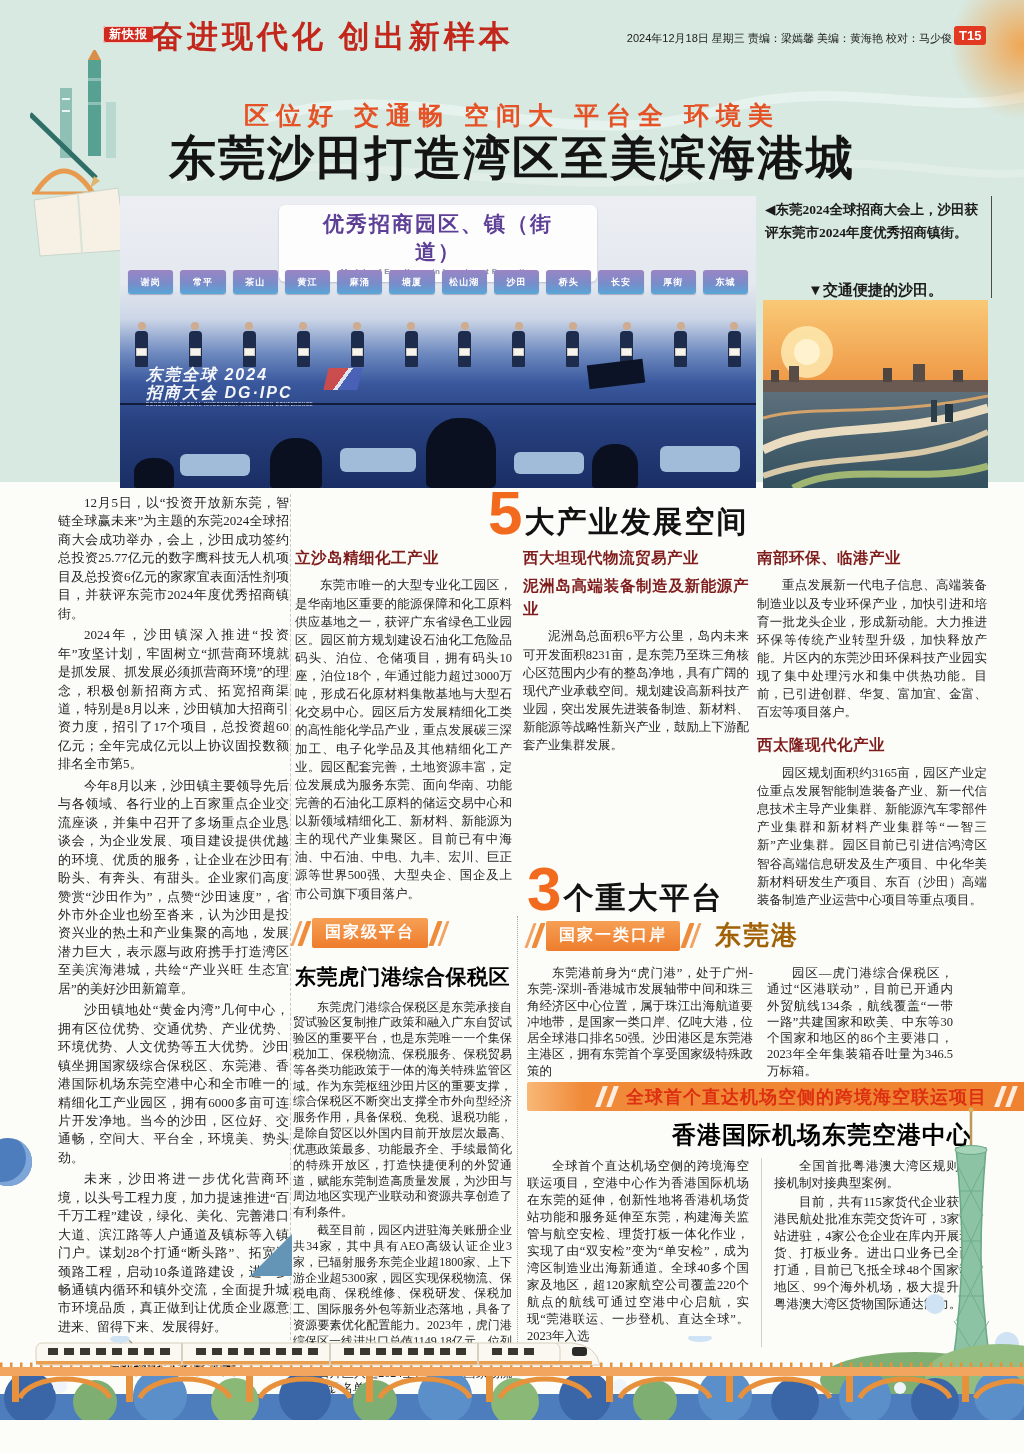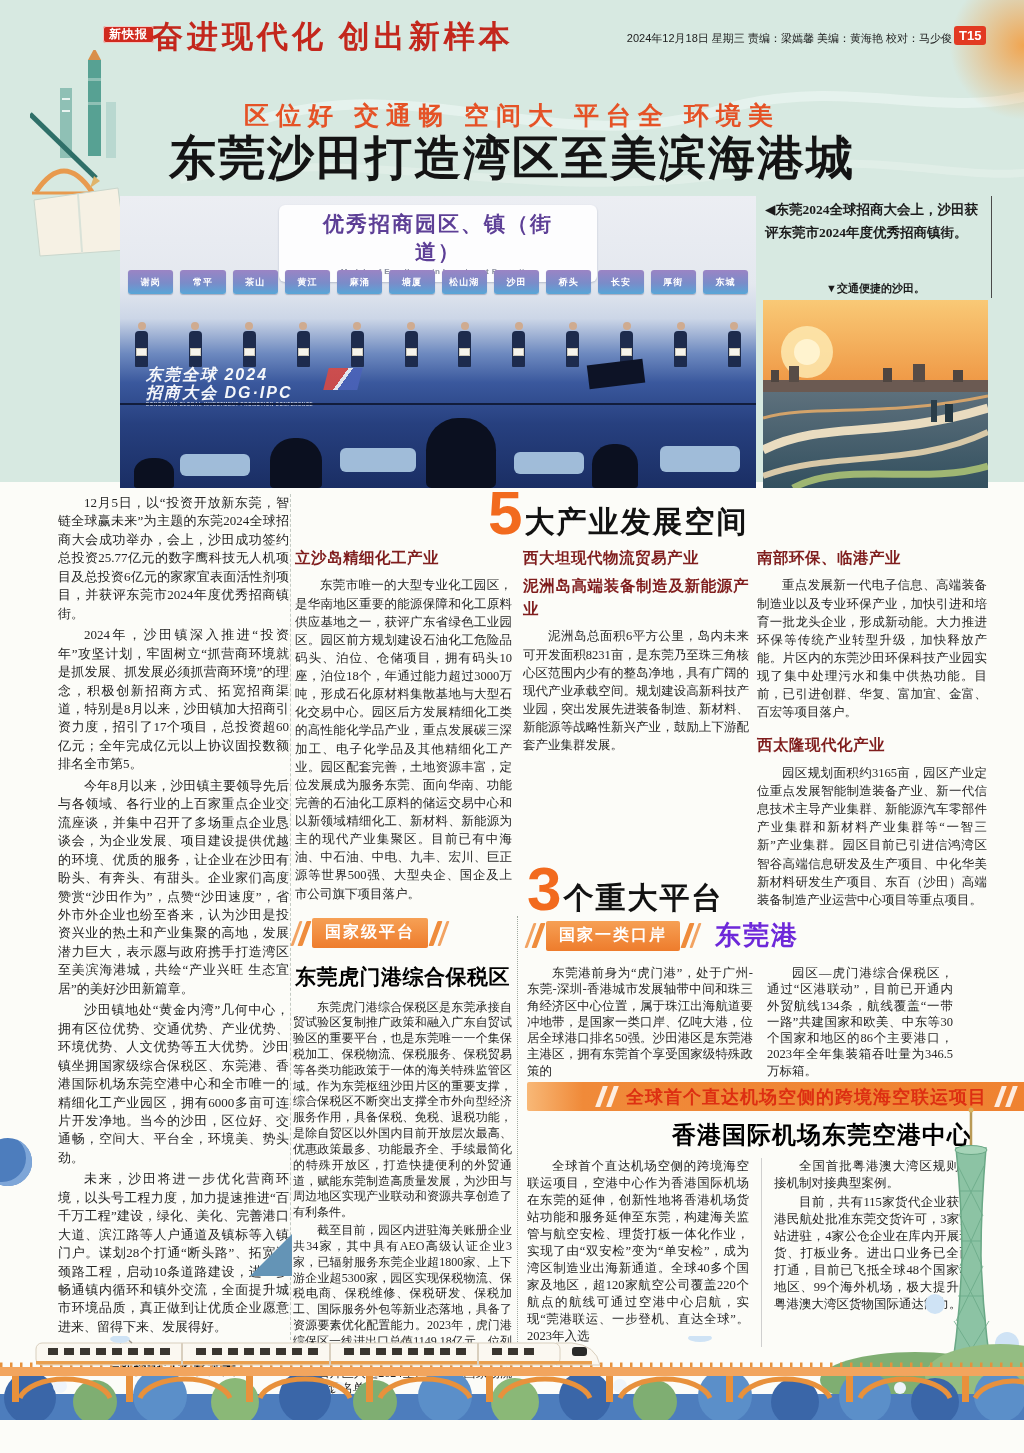--- a/index.html
+++ b/index.html
@@ -66,21 +66,21 @@
     background:linear-gradient(115deg,#d94a44 0 45%,#f2f3f6 45% 55%,#4a62b8 55% 100%);
     transform:skewX(-14deg); opacity:.9; }
   .sil { position:absolute; background:#0b1020; border-radius:46% 46% 8% 8%; }
   .chair { position:absolute; background:#aecbe4; border-radius:6px; opacity:.9; }
   .spotbox { position:absolute; left:468px; top:166px; width:56px; height:24px; background:#0d1326; transform:rotate(-7deg); }
 
   
   .caption1 { position:absolute; left:765px; top:199px; width:224px; font-size:13.5px;
     line-height:1.7; color:#1b1b1b; font-weight:600; }
   .caption2 { position:absolute; left:763px; top:281px; width:225px; text-align:center;
-    font-size:11px; color:#1b1b1b; font-weight:600; }
+    font-size:15px; color:#1b1b1b; font-weight:600; }
   .caption-rule { position:absolute; left:991px; top:196px; width:1px; height:102px; background:#4a4a4a; }
   .side-photo { position:absolute; left:763px; top:300px; width:225px; height:188px; overflow:hidden; }
 
   
   .lead { position:absolute; left:58px; top:494px; width:231px; font-size:13px;
     line-height:1.42; text-align:justify; color:#242424; }
   .lead p { margin:0 0 3px; text-indent:2em; }
   .byline { margin-top:24px; text-align:center; font-weight:bold; font-size:14px; color:#111;
     font-family:"Liberation Sans",sans-serif; }
   .vsep1 { position:absolute; left:290px; top:494px; height:846px; border-left:1px dashed #c3cac3; }
@@ -117,21 +117,21 @@
 
   .platform1 { position:absolute; left:293px; top:918px; width:219px; }
   .platform1 h3 { font-family:"Liberation Sans",sans-serif; font-size:21px; font-weight:900;
     color:#000; margin:13px 0 9px; text-align:center; letter-spacing:.5px; }
   .platform1 p { font-size:12px; line-height:1.32; text-align:justify; text-indent:2em; margin:0 0 2px; }
 
   .vsep2 { position:absolute; left:517px; top:916px; height:430px; border-left:1px dotted #9fa8a0; }
 
   .platform2 { position:absolute; left:527px; top:918px; width:463px; }
   .p2head { display:flex; align-items:center; gap:16px; }
-  .port-name { font-family:"Liberation Sans",sans-serif; font-size:26px; font-weight:900; color:#6d28d9; letter-spacing:2px; }
+  .port-name { font-family:"Liberation Sans",sans-serif; font-size:26px; font-weight:900; color:#a16207; letter-spacing:2px; }
   .p2cols { display:flex; gap:14px; margin-top:12px; }
   .p2c1 { width:226px; }
   .p2c2 { width:186px; }
   .p2cols p { font-size:12.5px; line-height:1.3; text-align:justify; text-indent:2em; }
 
   .banner3 { position:absolute; left:527px; top:1082px; width:559px; height:29px;
     display:flex; align-items:center; justify-content:center;
     background:linear-gradient(90deg,#f8b877 0%,#f08a39 10%,#ef8231 90%,#f8b877 100%); border-radius:2px;}
   .banner3 .sl { width:5px; height:21px; margin:0 3px; background:#fff; opacity:.85; transform:skewX(-20deg); }
   .banner3 .txt { font-family:"Liberation Sans",sans-serif; font-weight:900; font-size:18px;

